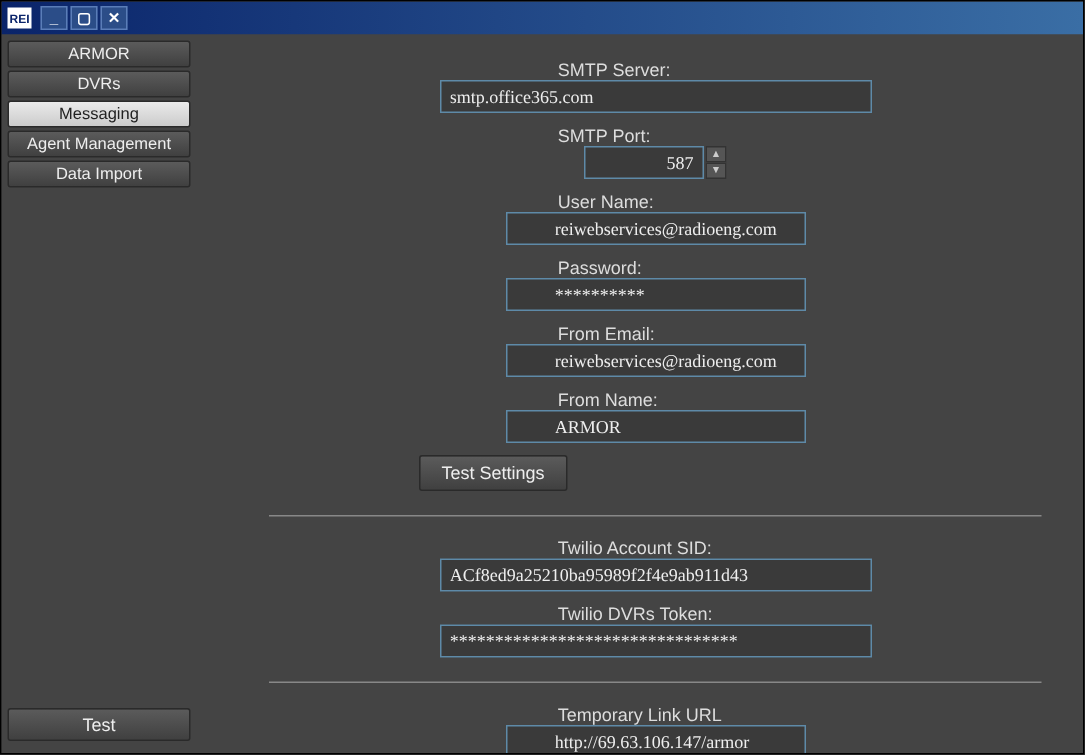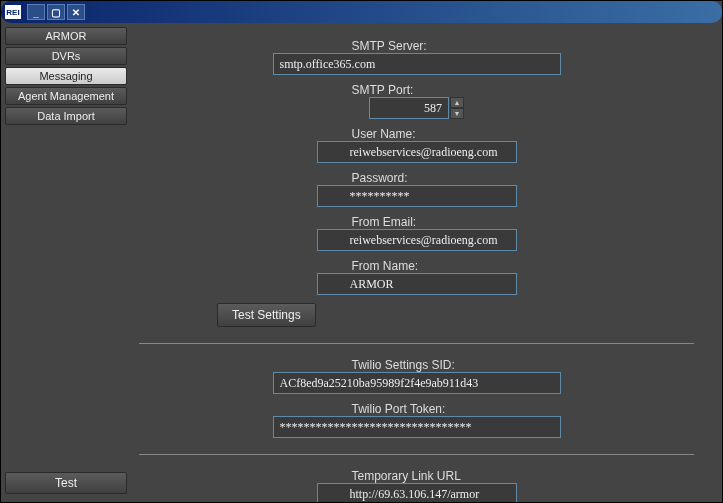--- a/index.html
+++ b/index.html
@@ -15,21 +15,20 @@
   }
   .titlebar {
     height: 22px;
     background: linear-gradient(to right, #0a246a, #3a6ea5);
     color: #fff;
     display: flex;
     align-items: center;
     padding: 0 4px;
     font-weight: bold;
     font-size: 12px;
-    border-radius: 10px;
   }
   .titlebar .logo {
     width: 16px; height: 14px;
     background: #fff;
     color: #0a246a;
     font-size: 8px;
     font-weight: bold;
     display: inline-flex;
     align-items: center;
     justify-content: center;
@@ -45,20 +44,21 @@
     align-items: center;
     justify-content: center;
     color: #fff;
     font-size: 10px;
     cursor: default;
   }
   .app {
     display: flex;
     height: calc(100% - 22px);
     background: #444;
+    gap: 40px;
   }
   .sidebar {
     width: 130px;
     padding: 4px 4px;
     display: flex;
     flex-direction: column;
   }
   .sidebar .item {
     width: 122px;
     height: 18px;
@@ -163,21 +163,21 @@
     padding: 0 14px;
     background: linear-gradient(#5b5b5b, #404040);
     border: 1px solid #2a2a2a;
     border-radius: 2px;
     color: #eee;
     font-size: 12px;
     display: inline-flex;
     align-items: center;
     justify-content: center;
     cursor: pointer;
-    margin-left: 78px;
+    margin-left: 100px;
   }
   hr.divider {
     border: none;
     border-top: 1px solid #888;
     margin: 16px 0 14px 0;
   }
 </style>
 </head>
 <body>
 
@@ -237,26 +237,26 @@
       <div class="label">From Name:</div>
       <input type="text" class="mid" value="ARMOR" style="">
     </div>
 
     <div class="btn">Test Settings</div>
 
     <hr class="divider">
 
 
     <div class="row">
-      <div class="label">Twilio Settings SID:</div>
+      <div class="label">Twilio Account SID:</div>
       <input type="text" class="wide" value="ACf8ed9a25210ba95989f2f4e9ab911d43" style="">
     </div>
 
     <div class="row">
-      <div class="label">Twilio Port Token:</div>
+      <div class="label">Twilio DVRs Token:</div>
       <input type="text" class="wide" value="********************************" style="">
     </div>
 
     <hr class="divider">
 
     <div class="row">
       <div class="label">Temporary Link URL</div>
       <input type="text" class="mid" value="http://69.63.106.147/armor" style="">
     </div>
 

